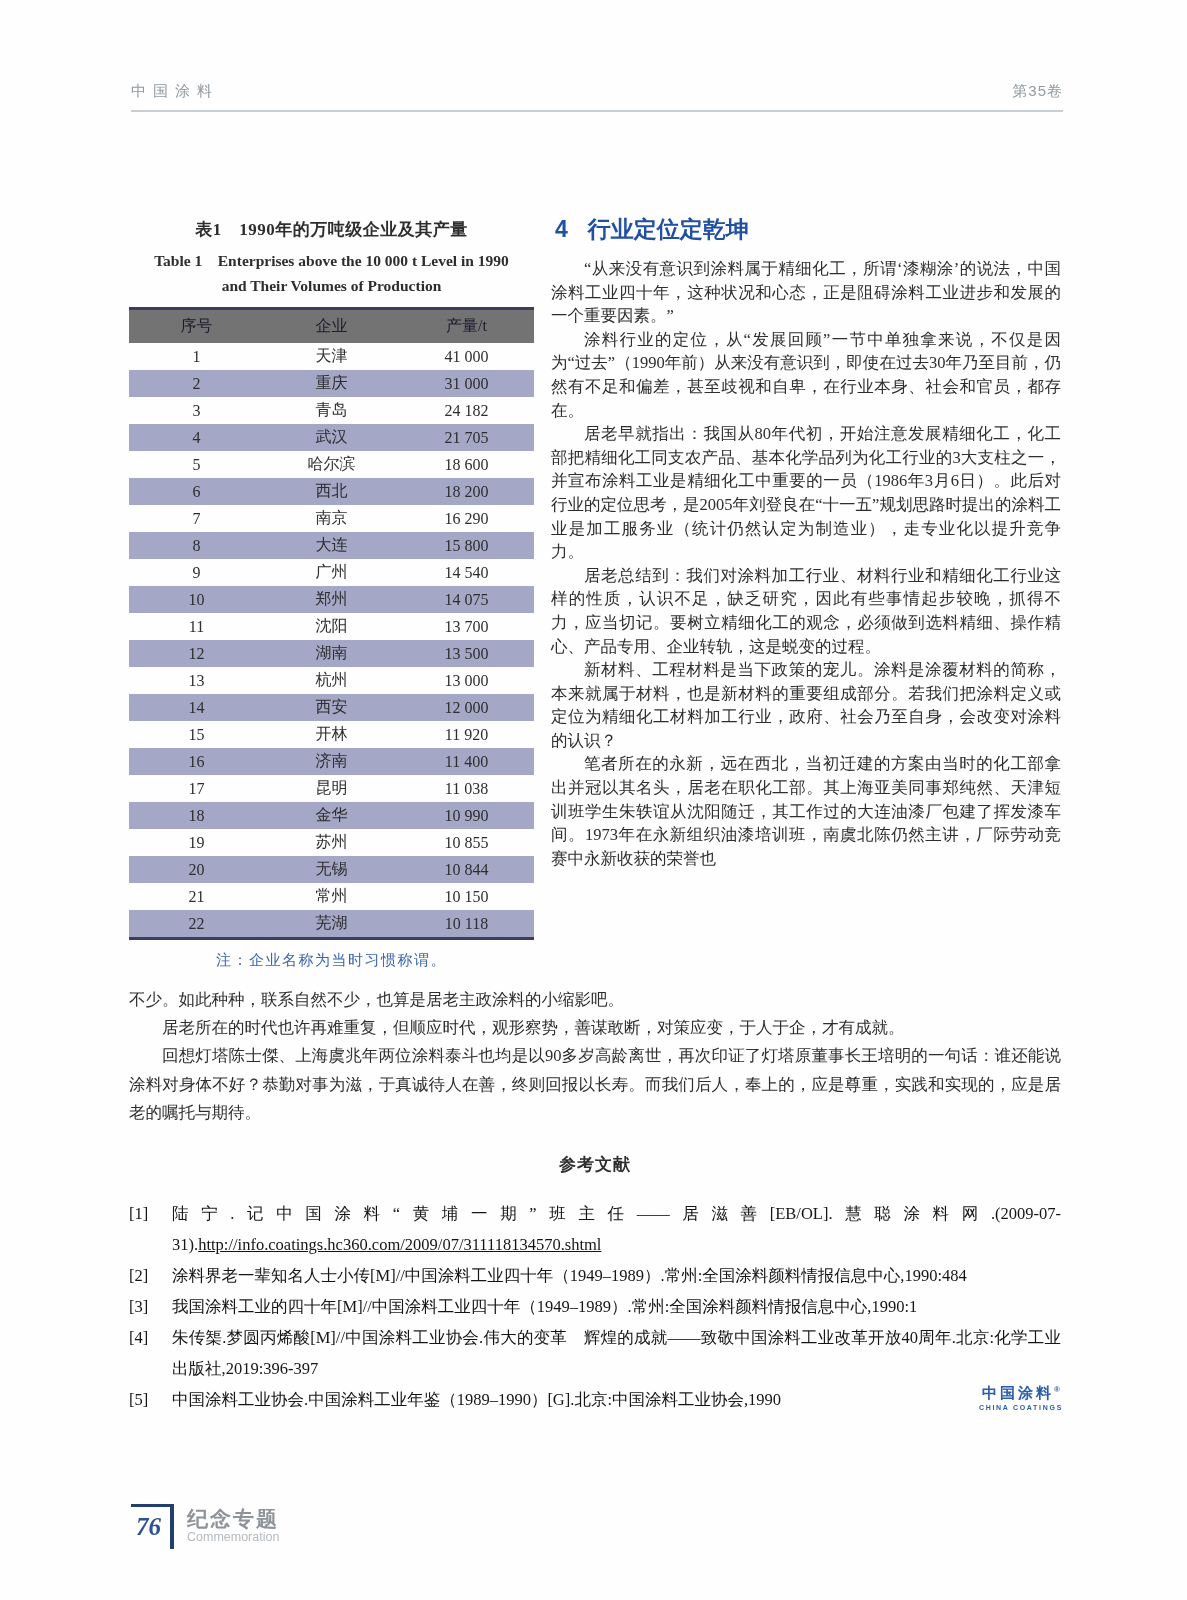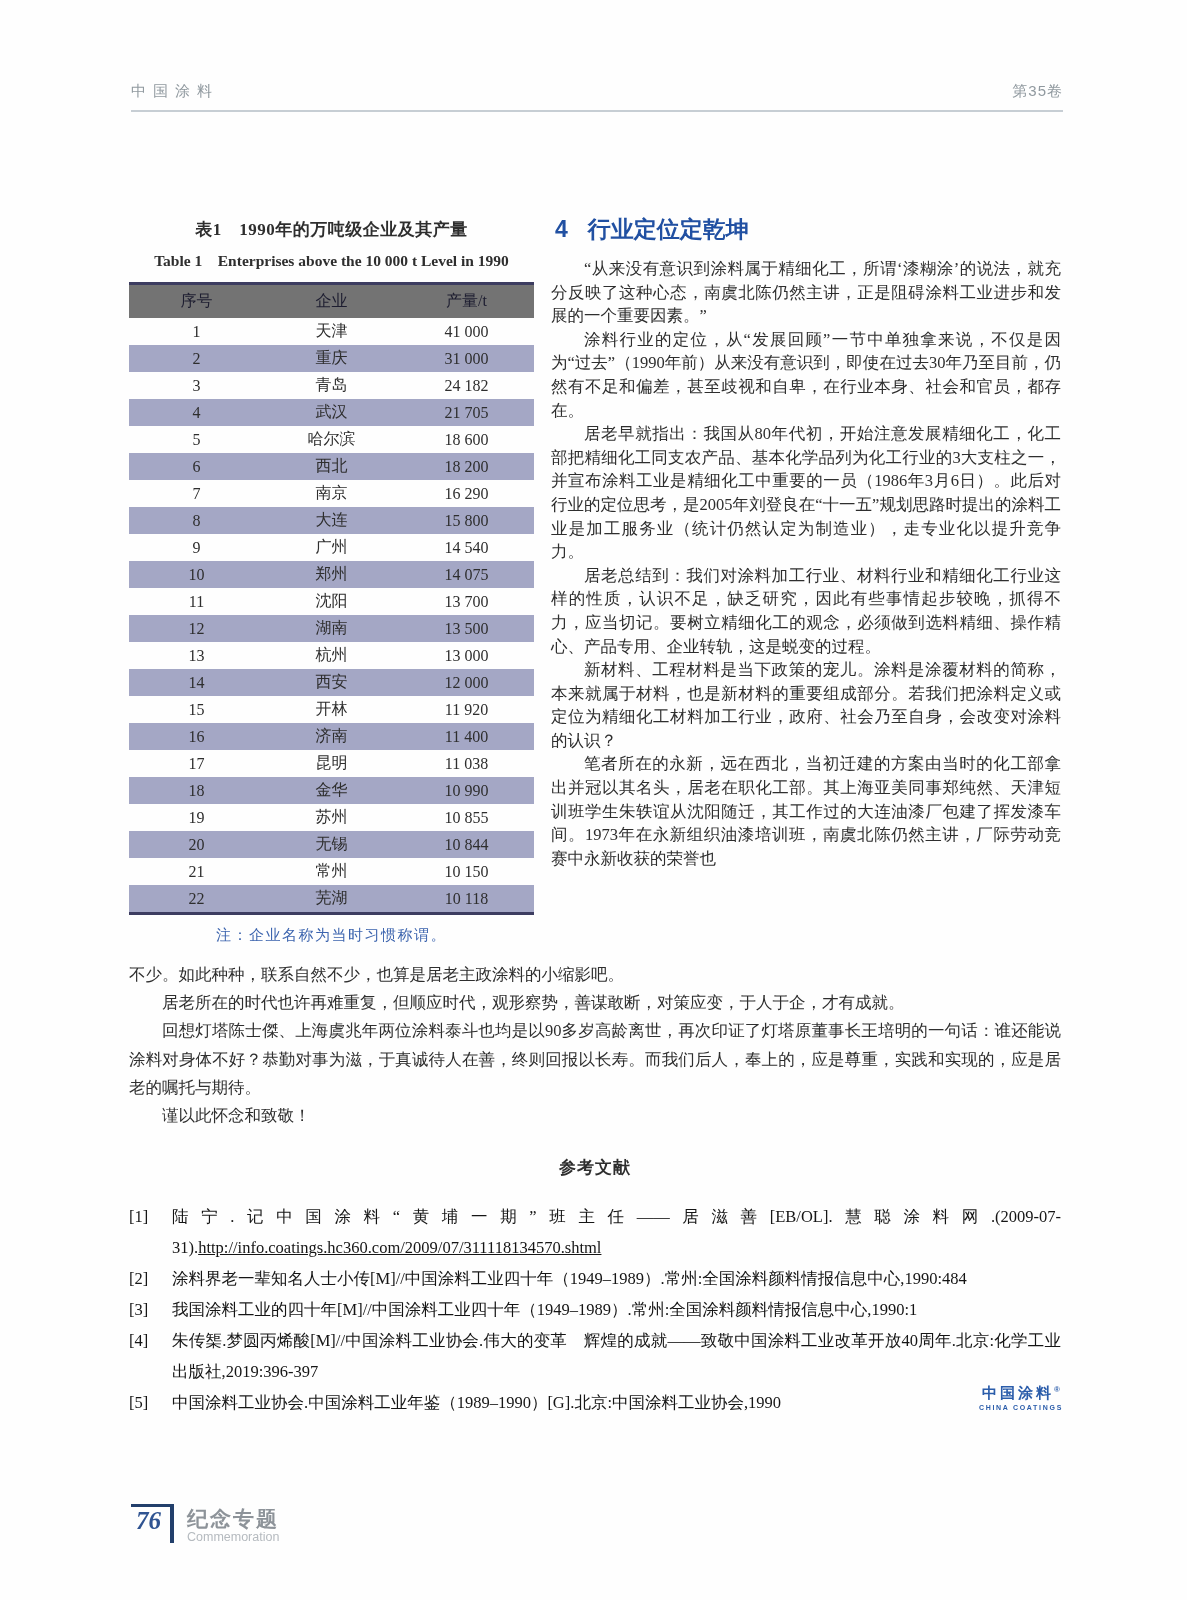--- a/index.html
+++ b/index.html
@@ -50,21 +50,21 @@
   
   .logo{position:absolute;top:1374px;right:124px;text-align:center;color:#2a5caa;
         font-family:"Liberation Sans","DejaVu Sans",sans-serif;}
   .logo-cn{font-size:15px;font-weight:bold;letter-spacing:3px;line-height:1.1;margin-top:11px;}
   .logo-cn sup{font-size:8px;letter-spacing:0;}
   .logo-en{font-size:7px;font-weight:bold;letter-spacing:1.7px;margin-top:2px;}
 
   
   .page-footer{position:absolute;top:1504px;left:131px;display:flex;gap:13px;align-items:flex-start;}
   .pn-box{border-top:3px solid #223f6b;border-right:4px solid #223f6b;
-          padding:1px 9px 11px 5px;height:24px;}
+          padding:7px 9px 11px 5px;height:24px;}
   .pn{font-size:25px;font-weight:bold;font-style:italic;color:#2f5391;line-height:1;}
   .ft-cn{font-size:21px;font-weight:bold;color:#8d9399;letter-spacing:2px;
          font-family:"Liberation Sans","DejaVu Sans",sans-serif;line-height:1.1;margin-top:3px;}
   .ft-en{font-size:12.5px;color:#b5babf;font-family:"Liberation Sans","DejaVu Sans",sans-serif;}
 </style>
 </head>
 <body>
 
 <div class="page">
 
@@ -72,20 +72,21 @@
     <span class="journal">中国涂料</span>
     <span class="volume">第35卷</span>
   </div>
 
   <div class="content">
     <div class="columns">
 
       <div class="left-col">
         <div class="cap-cn">表1　1990年的万吨级企业及其产量</div>
         <div class="cap-en">Table 1　Enterprises above the 10 000 t Level in 1990</div>
+        <div class="cap-en">and Their Volumes of Production</div>
         <table>
           <thead>
             <tr>
               <th>序号</th>
               <th>企业</th>
               <th>产量/t</th>
             </tr>
           </thead>
           <tbody>
               <tr>
@@ -201,35 +202,34 @@
             </tbody>
         </table>
         <div class="table-note">注：企业名称为当时习惯称谓。</div>
       </div>
 
       <div class="right-col">
         <h2 class="section-heading">
           <span class="section-number">4</span><span>行业定位定乾坤</span>
         </h2>
         <div id="article-paragraphs">
-            <p class="para indent">“从来没有意识到涂料属于精细化工，所谓‘漆糊涂’的说法，就充分反映了这种心态，南虞北陈仍然主讲，正是阻碍涂料工业进步和发展的一个重要因素。”</p>
+            <p class="para indent">“从来没有意识到涂料属于精细化工，所谓‘漆糊涂’的说法，中国涂料工业四十年，这种状况和心态，正是阻碍涂料工业进步和发展的一个重要因素。”</p>
             <p class="para indent">涂料行业的定位，从“发展回顾”一节中单独拿来说，不仅是因为“过去”（1990年前）从来没有意识到，即使在过去30年乃至目前，仍然有不足和偏差，甚至歧视和自卑，在行业本身、社会和官员，都存在。</p>
             <p class="para indent">居老早就指出：我国从80年代初，开始注意发展精细化工，化工部把精细化工同支农产品、基本化学品列为化工行业的3大支柱之一，并宣布涂料工业是精细化工中重要的一员（1986年3月6日）。此后对行业的定位思考，是2005年刘登良在“十一五”规划思路时提出的涂料工业是加工服务业（统计仍然认定为制造业），走专业化以提升竞争力。</p>
             <p class="para indent">居老总结到：我们对涂料加工行业、材料行业和精细化工行业这样的性质，认识不足，缺乏研究，因此有些事情起步较晚，抓得不力，应当切记。要树立精细化工的观念，必须做到选料精细、操作精心、产品专用、企业转轨，这是蜕变的过程。</p>
             <p class="para indent">新材料、工程材料是当下政策的宠儿。涂料是涂覆材料的简称，本来就属于材料，也是新材料的重要组成部分。若我们把涂料定义或定位为精细化工材料加工行业，政府、社会乃至自身，会改变对涂料的认识？</p>
             <p class="para indent">笔者所在的永新，远在西北，当初迁建的方案由当时的化工部拿出并冠以其名头，居老在职化工部。其上海亚美同事郑纯然、天津短训班学生朱轶谊从沈阳随迁，其工作过的大连油漆厂包建了挥发漆车间。1973年在永新组织油漆培训班，南虞北陈仍然主讲，厂际劳动竞赛中永新收获的荣誉也</p>
           </div>
       </div>
     </div>
 
     <div id="full-width-paragraphs">
         <p class="para fw">不少。如此种种，联系自然不少，也算是居老主政涂料的小缩影吧。</p>
         <p class="para fw indent">居老所在的时代也许再难重复，但顺应时代，观形察势，善谋敢断，对策应变，于人于企，才有成就。</p>
         <p class="para fw indent">回想灯塔陈士傑、上海虞兆年两位涂料泰斗也均是以90多岁高龄离世，再次印证了灯塔原董事长王培明的一句话：谁还能说涂料对身体不好？恭勤对事为滋，于真诚待人在善，终则回报以长寿。而我们后人，奉上的，应是尊重，实践和实现的，应是居老的嘱托与期待。</p>
-        <p class="para fw indent">谨以此怀念和致敬！</p>
       </div>
 
     <h3 class="ref-heading">参考文献</h3>
     <div id="references-list">
         <p class="ref"><span class="ref-marker">[1]</span><span>陆宁.记中国涂料“黄埔一期”班主任——居滋善[EB/OL].慧聪涂料网.(2009-07-31).</span><span class="ref-link">http://info.coatings.hc360.com/2009/07/311118134570.shtml</span></p>
         <p class="ref"><span class="ref-marker">[2]</span><span>涂料界老一辈知名人士小传[M]//中国涂料工业四十年（1949–1989）.常州:全国涂料颜料情报信息中心,1990:484</span></p>
         <p class="ref"><span class="ref-marker">[3]</span><span>我国涂料工业的四十年[M]//中国涂料工业四十年（1949–1989）.常州:全国涂料颜料情报信息中心,1990:1</span></p>
         <p class="ref"><span class="ref-marker">[4]</span><span>朱传榘.梦圆丙烯酸[M]//中国涂料工业协会.伟大的变革　辉煌的成就——致敬中国涂料工业改革开放40周年.北京:化学工业出版社,2019:396-397</span></p>
         <p class="ref"><span class="ref-marker">[5]</span><span>中国涂料工业协会.中国涂料工业年鉴（1989–1990）[G].北京:中国涂料工业协会,1990</span></p>
       </div>

